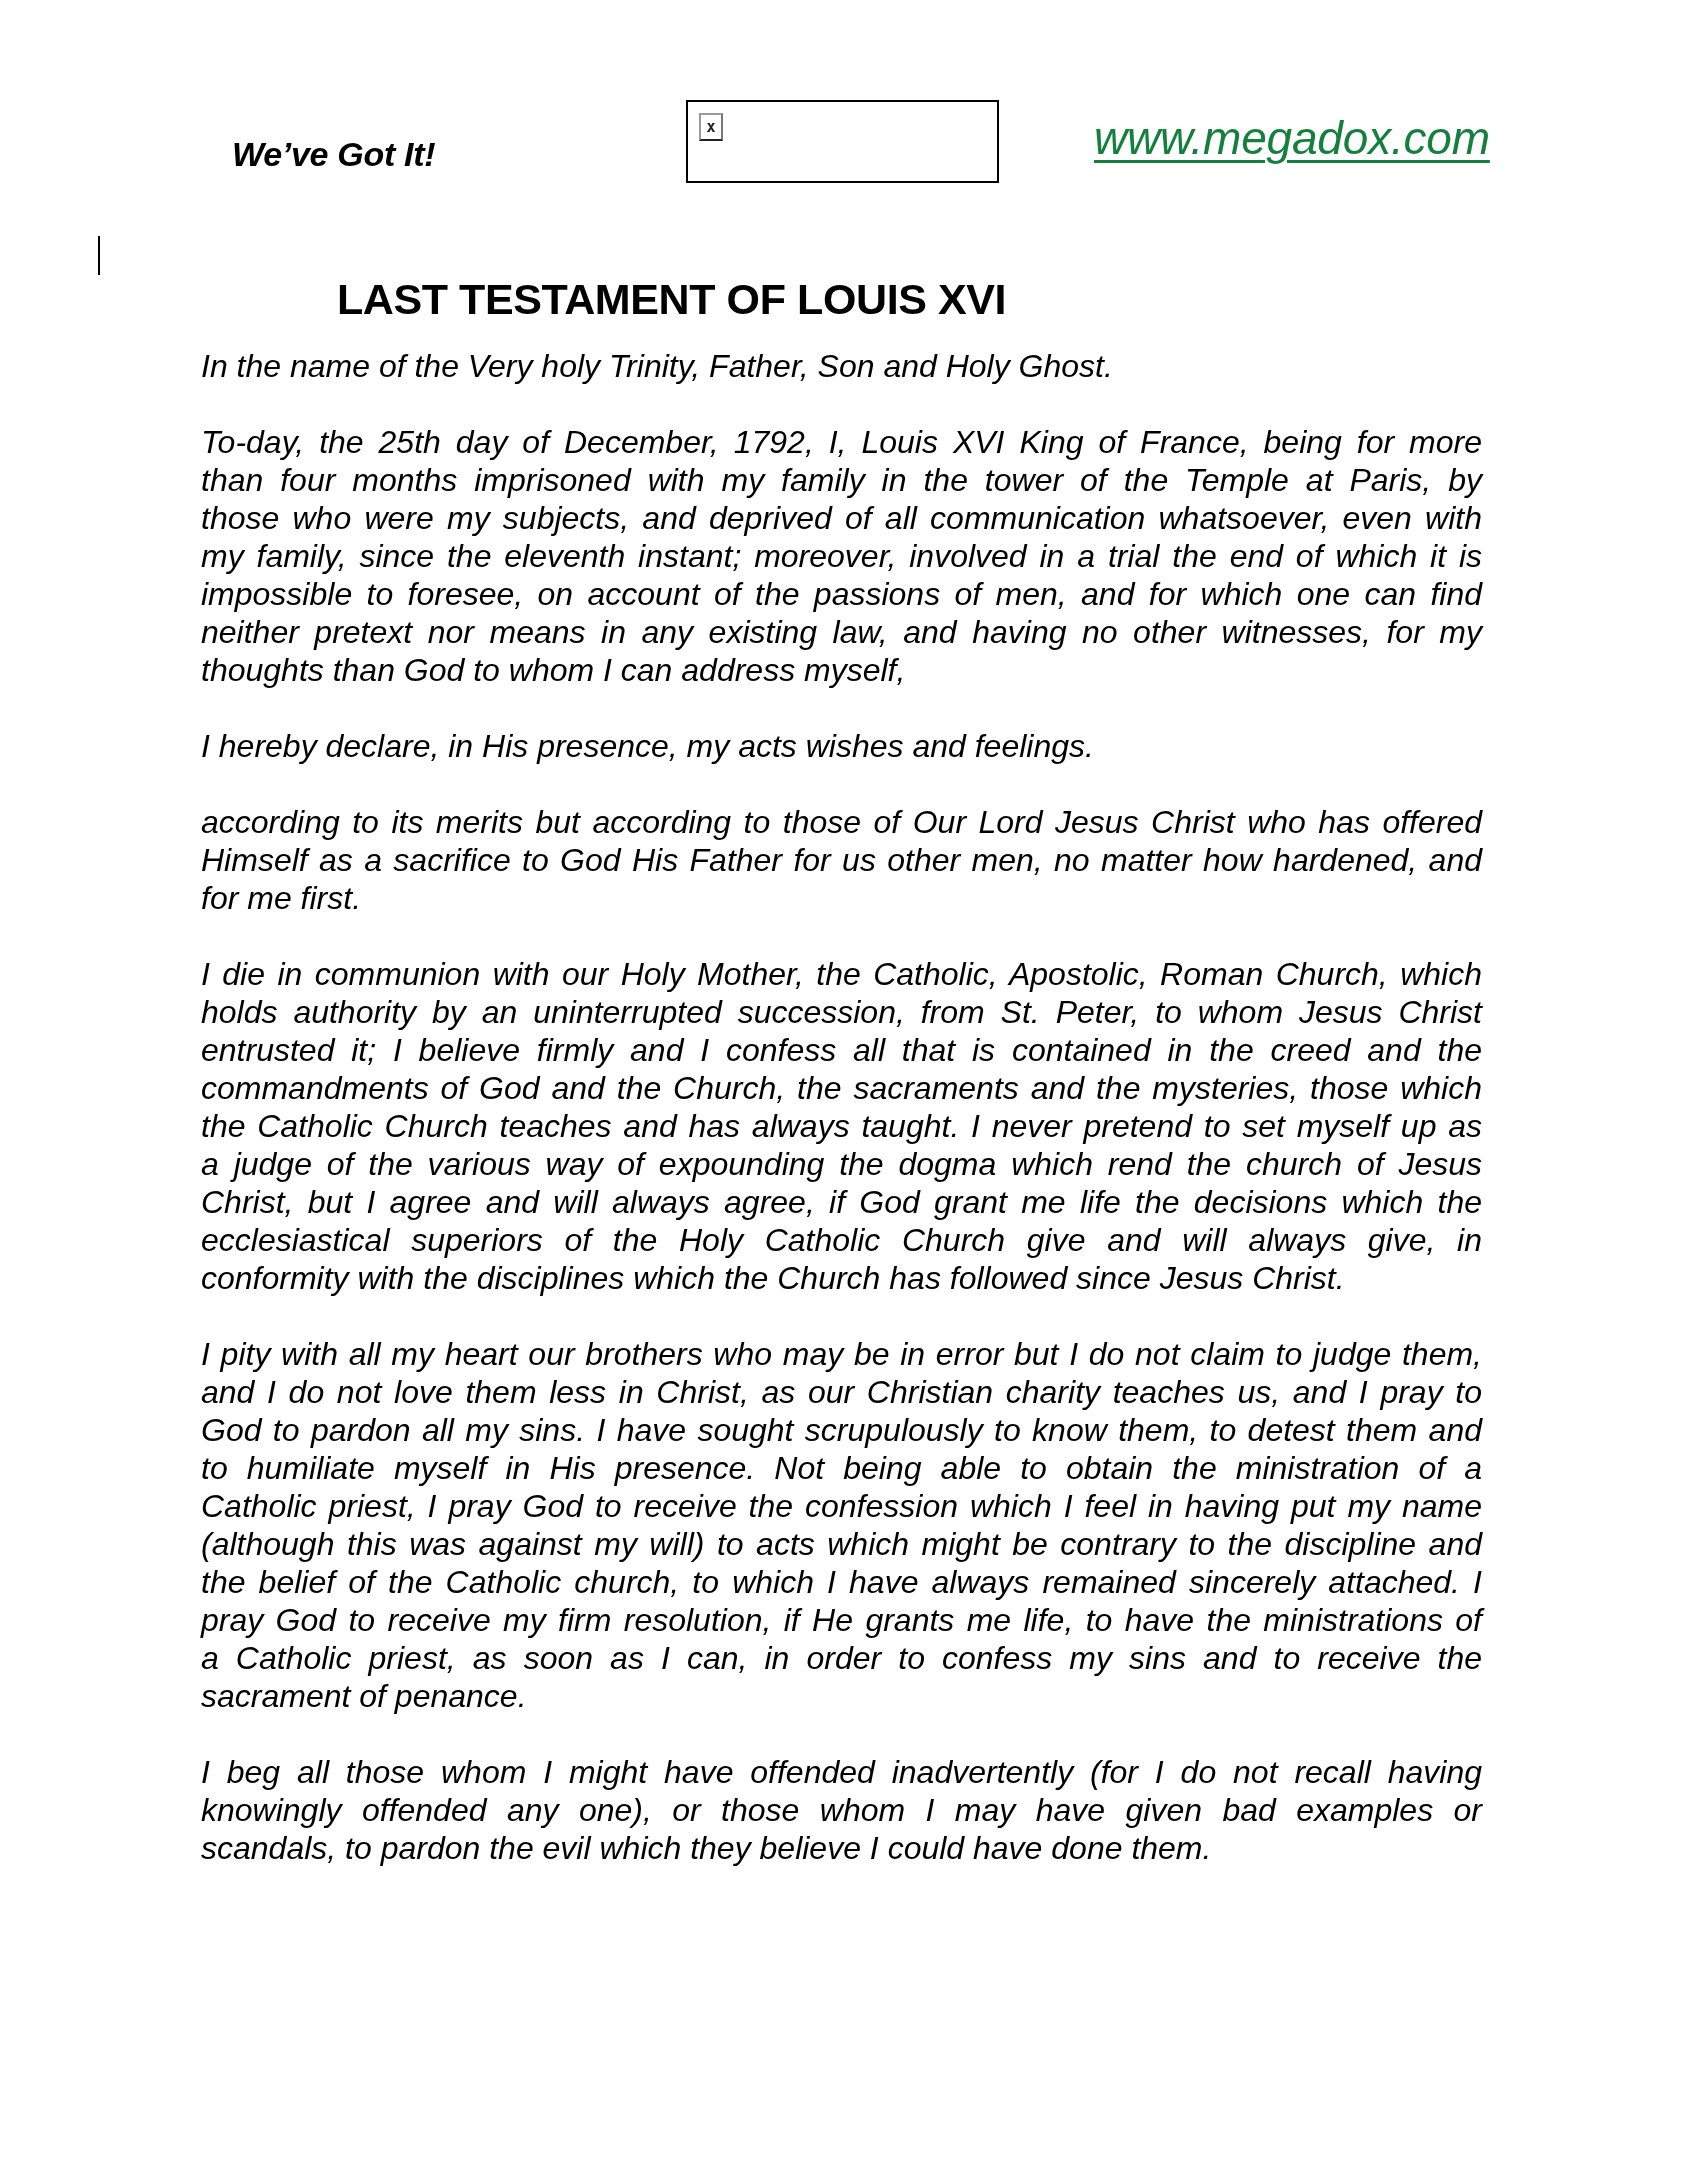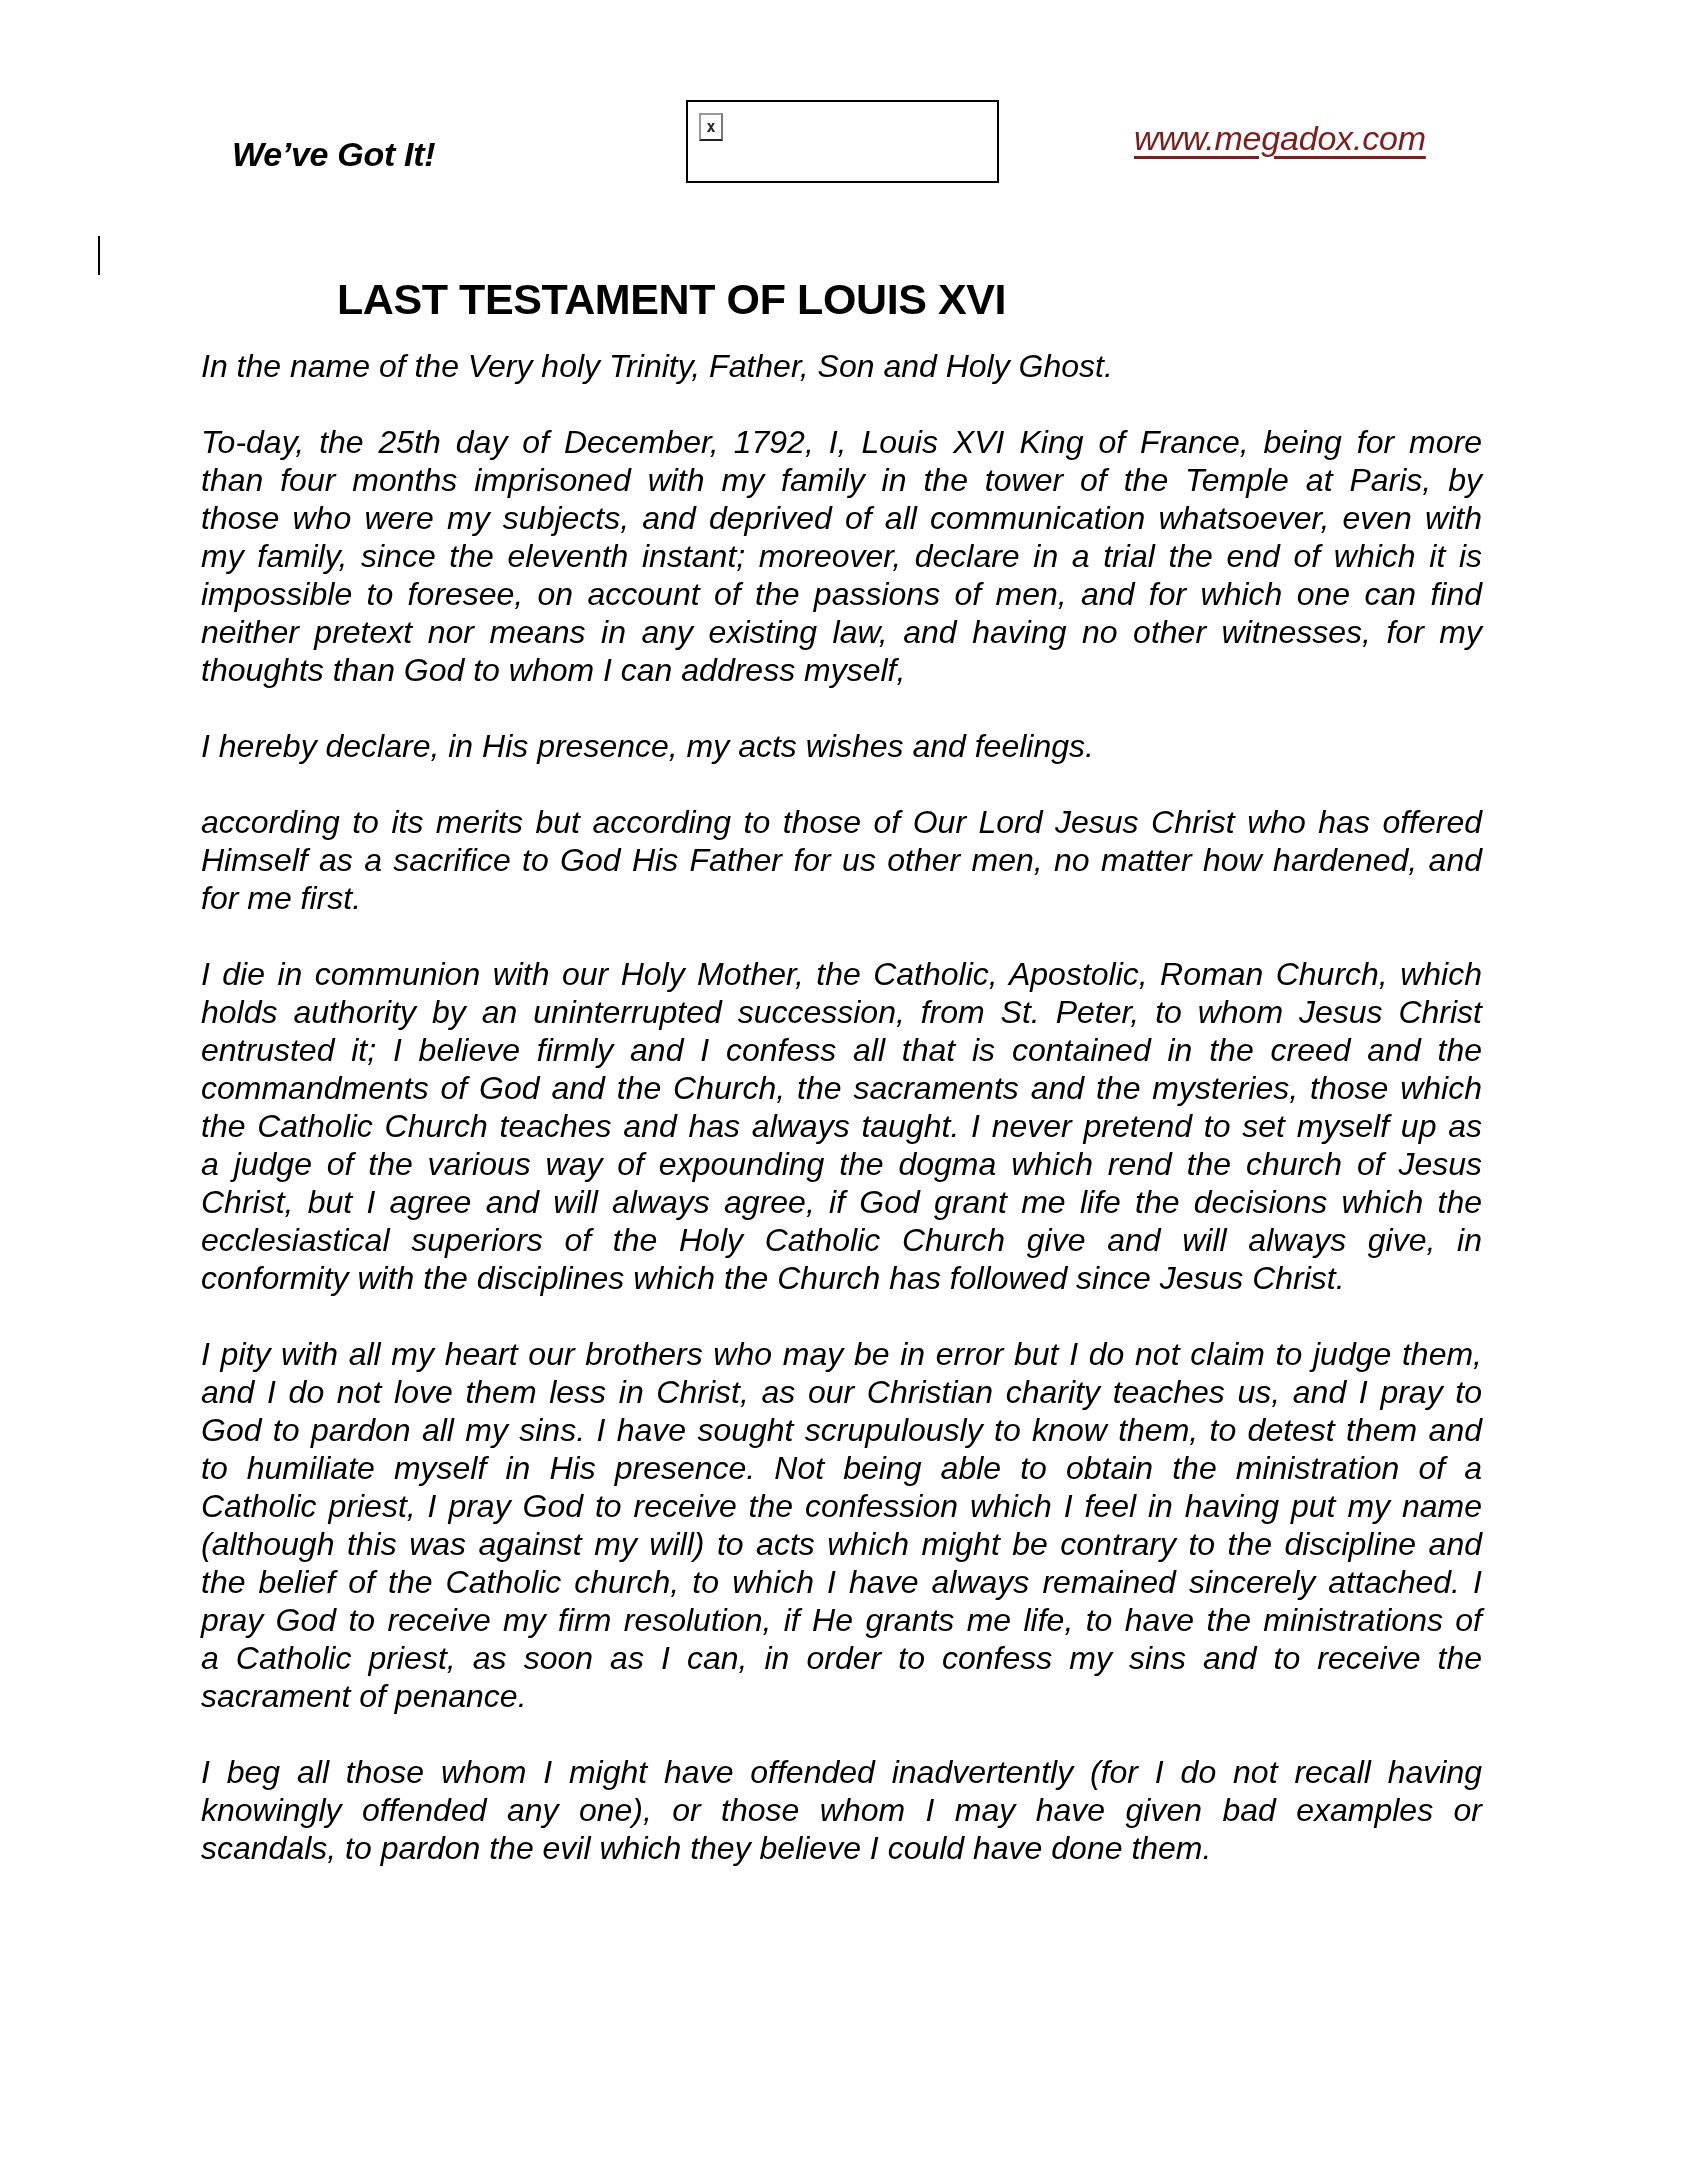--- a/index.html
+++ b/index.html
@@ -1,20 +1,20 @@
 <!DOCTYPE html>
 <html><head>
 <meta charset="utf-8">
 <style>
   html, body { margin: 0; padding: 0; background: #ffffff; }
   body { width: 1683px; height: 2178px; position: relative; overflow: hidden; color: #000; font-family: "Liberation Sans", sans-serif; }
   .tagline { position: absolute; left: 232px; top: 132px; font-size: 34px; font-weight: bold; font-style: italic; line-height: 44px; white-space: nowrap; letter-spacing: -0.3px; }
   .img-box { position: absolute; left: 686px; top: 100px; width: 309px; height: 79px; border: 2px solid #000; box-sizing: content-box; background: #fff; }
   .broken-icon { position: absolute; left: 11px; top: 11px; width: 24px; height: 28px; border: 2px solid #9a9a9a; border-bottom-color: #222; border-right-color: #777; box-sizing: border-box; display: flex; align-items: center; justify-content: center; font-size: 15px; font-weight: bold; color: #222; font-family: "DejaVu Sans Mono", monospace; line-height: 1; }
-  .url { position: absolute; left: 1134px; top: 116px; font-size: 34px; font-style: italic; color: #7f1d1d; line-height: 44px; text-decoration: underline; text-decoration-thickness: 3px; text-underline-offset: 6px; white-space: nowrap; letter-spacing: -0.2px; }
+  .url { position: absolute; left: 1094px; top: 116px; font-size: 46px; font-style: italic; color: #15803d; line-height: 44px; text-decoration: underline; text-decoration-thickness: 3px; text-underline-offset: 6px; white-space: nowrap; letter-spacing: -0.2px; }
   .cursor-bar { position: absolute; left: 98px; top: 236px; width: 2px; height: 39px; background: #000; }
   .title { position: absolute; left: 0; width: 1343px; top: 274px; text-align: center; font-size: 43px; font-weight: bold; line-height: 50px; white-space: nowrap; letter-spacing: -0.4px; }
   .body { position: absolute; left: 201px; top: 347px; width: 1281px; font-size: 32px; line-height: 38px; font-style: italic; }
   .para { margin: 0 0 38px 0; }
   .line { display: block; text-align: justify; text-align-last: justify; height: 38px; overflow: visible; white-space: normal; }
   .line.last { text-align-last: left; }
 </style>
 </head>
 <body>
 
@@ -31,21 +31,21 @@
 <h1 class="title" style="margin:0;">LAST TESTAMENT OF LOUIS XVI</h1>
 
 <div class="body" id="doc-body">
     <div class="para">
       <span class="line last">In the name of the Very holy Trinity, Father, Son and Holy Ghost.</span>
     </div>
     <div class="para">
       <span class="line">To-day, the 25th day of December, 1792, I, Louis XVI King of France, being for more</span>
       <span class="line">than four months imprisoned with my family in the tower of the Temple at Paris, by</span>
       <span class="line">those who were my subjects, and deprived of all communication whatsoever, even with</span>
-      <span class="line">my family, since the eleventh instant; moreover, declare in a trial the end of which it is</span>
+      <span class="line">my family, since the eleventh instant; moreover, involved in a trial the end of which it is</span>
       <span class="line">impossible to foresee, on account of the passions of men, and for which one can find</span>
       <span class="line">neither pretext nor means in any existing law, and having no other witnesses, for my</span>
       <span class="line last">thoughts than God to whom I can address myself,</span>
     </div>
     <div class="para">
       <span class="line last">I hereby declare, in His presence, my acts wishes and feelings.</span>
     </div>
     <div class="para">
       <span class="line">according to its merits but according to those of Our Lord Jesus Christ who has offered</span>
       <span class="line">Himself as a sacrifice to God His Father for us other men, no matter how hardened, and</span>

